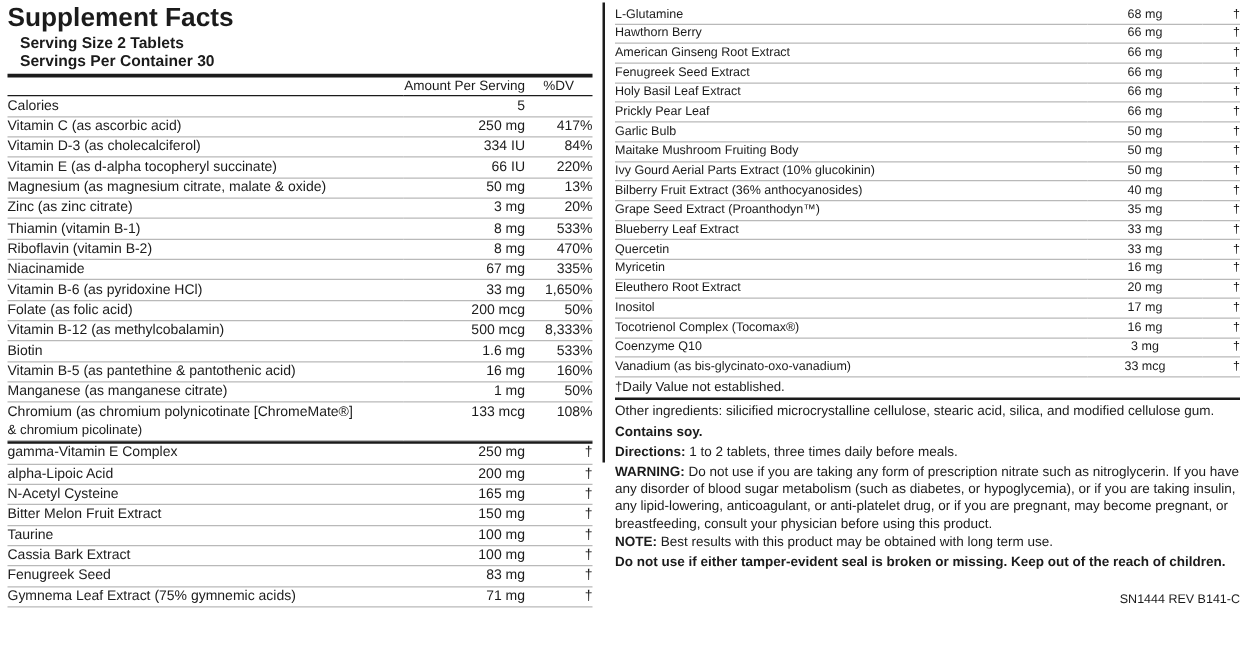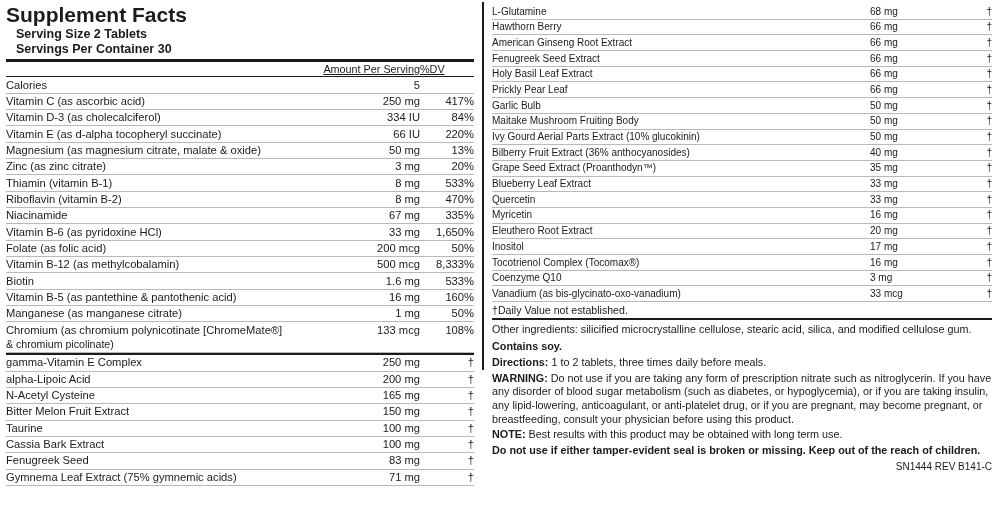--- a/index.html
+++ b/index.html
@@ -71,40 +71,40 @@
   }
   table.facts tr.no-rule td { border-bottom: none; }
   td.nm { text-align: left; padding-right: 4px; }
   td.amt { text-align: right; width: 88px; white-space: nowrap; }
   td.dv  { text-align: right; width: 54px; white-space: nowrap; }
   .hdr td {
     font-size: 10.8px;
     border-bottom: 1px solid #1b1b1b !important;
     padding-bottom: 2px;
   }
-  .hdr td.amt, .hdr td.dv { text-align: left; text-decoration: underline; }
+  .hdr td.amt, .hdr td.dv { text-align: center; }
   .sub-note {
     font-size: 10.6px;
     padding-left: 6px;
   }
 
   
   table.facts2 {
     width: 100%;
     border-collapse: collapse;
     font-size: 10px;
     line-height: 1.12;
   }
   table.facts2 td {
     padding: 1.5px 0 2px 0;
     vertical-align: bottom;
     border-bottom: 1px solid #b9b9b9;
   }
   table.facts2 td.nm { text-align: left; padding-right: 4px; }
-  table.facts2 td.amt { text-align: left; width: 92px; white-space: nowrap; }
+  table.facts2 td.amt { text-align: center; width: 92px; white-space: nowrap; }
   table.facts2 td.dv { text-align: right; width: 30px; white-space: nowrap; }
 
   .footnote {
     font-size: 10.6px;
     padding-top: 2px;
   }
   .rule-bottom {
     border-top: 2px solid #1b1b1b;
     margin-top: 2px;
   }
@@ -116,21 +116,21 @@
   .para b { font-weight: bold; }
   .bold-head { font-weight: bold; }
   .warn {
     font-size: 10.8px;
     line-height: 1.26;
     margin-top: 2px;
   }
   .code {
     text-align: right;
     font-size: 10px;
-    margin-top: 4px;
+    margin-top: 17px;
   }
 </style>
 </head>
 <body>
 
 <div class="page">
 
   <div class="col-left">
     <div class="sf-title">Supplement Facts</div>
     <div class="sf-serv">Serving Size 2 Tablets</div>

